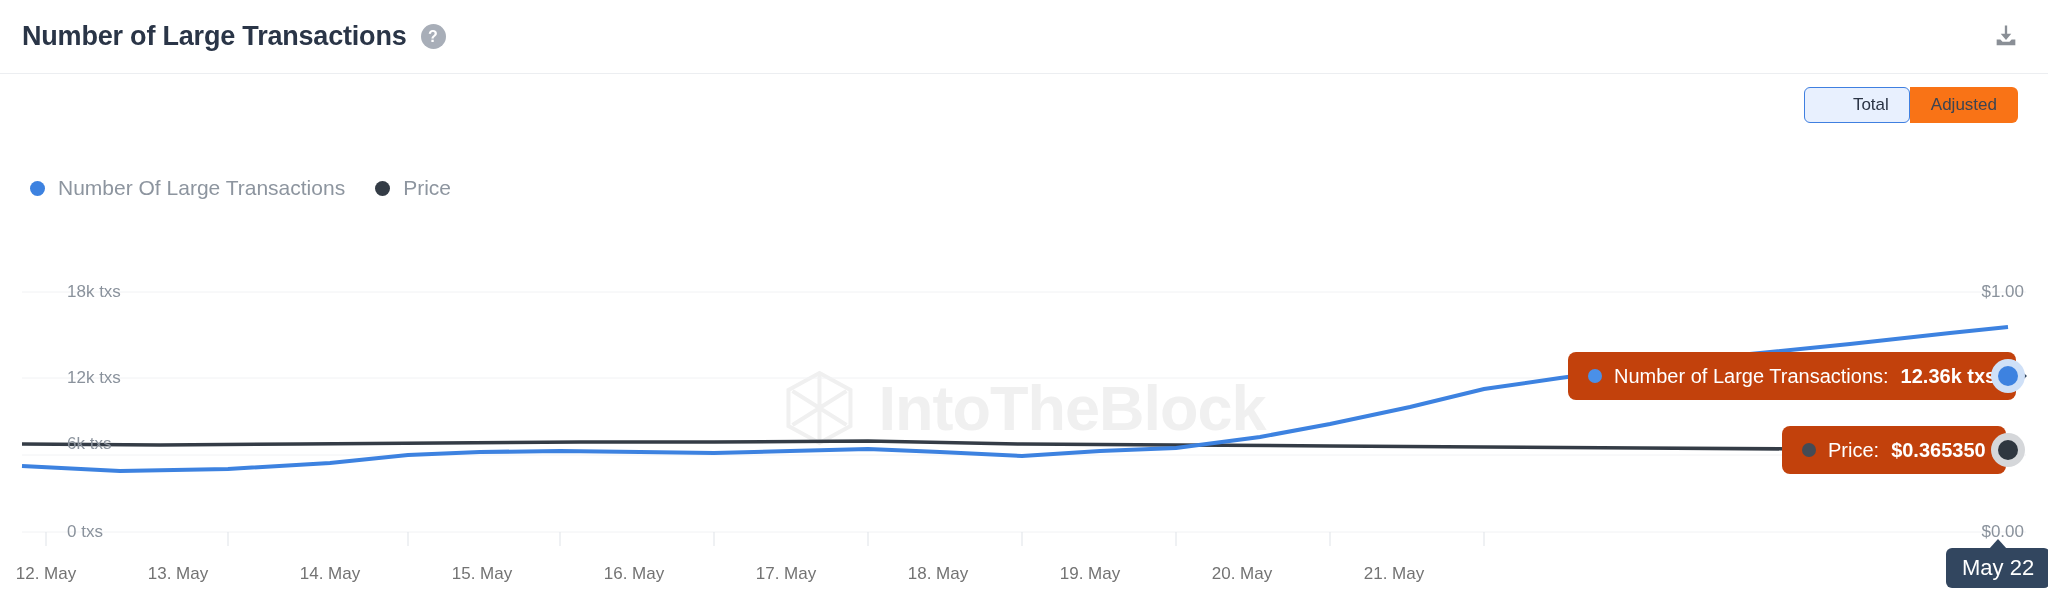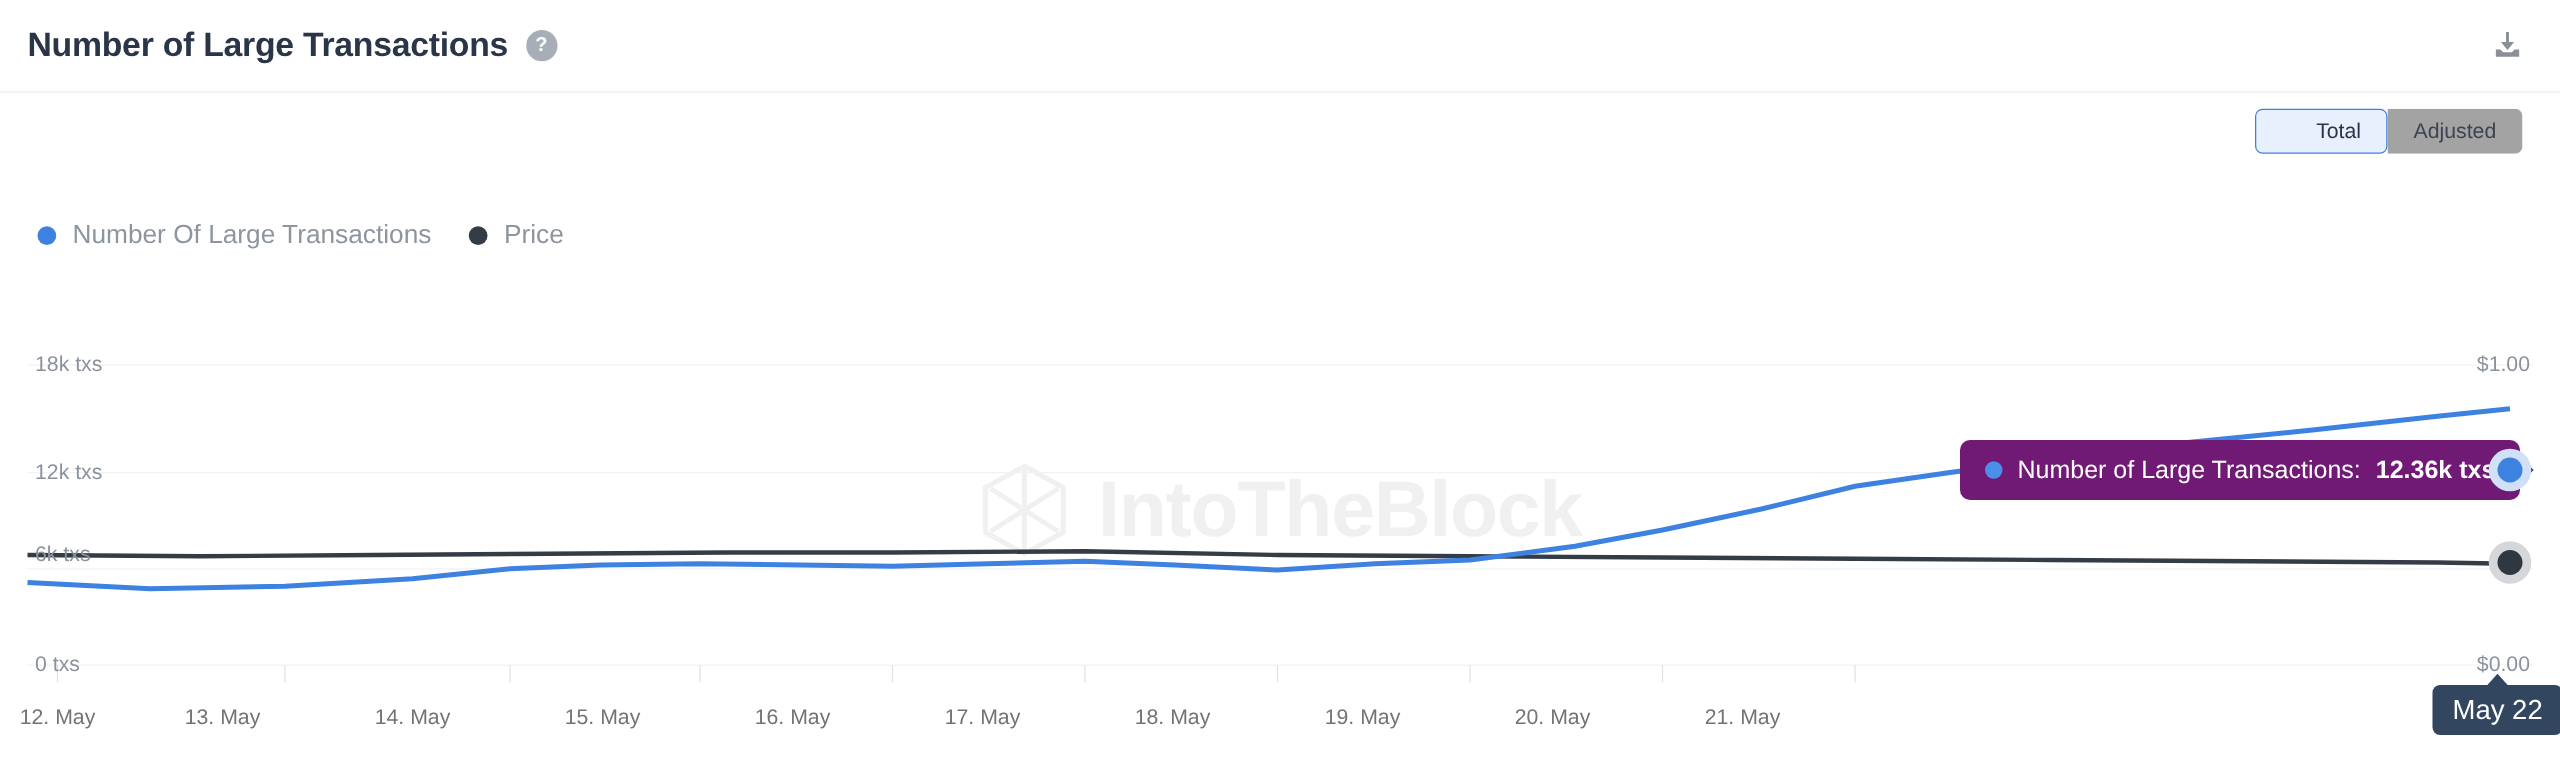--- a/index.html
+++ b/index.html
@@ -52,21 +52,21 @@
     cursor: pointer; white-space: nowrap;
   }
 
   .toggle-group {
     position: absolute; right: 30px; top: 13px;
     display: flex; border-radius: 6px; overflow: visible;
   }
   .toggle-btn {
     height: 36px; padding: 0 20px;
     font-size: 17px; color: #3c4452;
-    background: #a3a3a3; border: 1px solid transparent;
+    background: #f97316; border: 1px solid transparent;
     display: flex; align-items: center; justify-content: center;
     cursor: pointer; white-space: nowrap;
   }
   .toggle-btn.first { border-radius: 6px 0 0 6px; padding-left: 48px; }
   .toggle-btn.last  { border-radius: 0 6px 6px 0; }
   .toggle-btn.active {
     background: #e8f0fe; border: 1.5px solid #3f7fe0; border-radius: 6px;
     color: #2b3445; z-index: 2;
   }
 
@@ -74,21 +74,21 @@
   .legend {
     position: absolute; left: 30px; top: 176px;
     display: flex; align-items: center; gap: 30px;
   }
   .legend-item { display: flex; align-items: center; gap: 13px; cursor: pointer; }
   .legend-dot { width: 15px; height: 15px; border-radius: 50%; }
   .legend-label { font-size: 21px; color: #8d959f; white-space: nowrap; }
   .chart-svg { position: absolute; left: 0; top: 0; }
 
   .axis-label {
-    position: absolute; font-size: 17px; color: #8a929c; white-space: nowrap;
+    position: absolute; font-size: 17px; color: #8a929c; white-space: nowrap; margin-left: 39px;
   }
   .y-left  { left: 28px; }
   .y-right { right: 24px; text-align: right; }
 
   .x-label {
     position: absolute; top: 564px; font-size: 17px; color: #737373;
     white-space: nowrap; transform: translateX(-50%);
   }
 
   
@@ -98,21 +98,21 @@
     display: flex; align-items: center; gap: 22px;
     opacity: 1; pointer-events: none; user-select: none;
   }
   .watermark-text {
     font-size: 63px; font-weight: 700; color: #f0f0f0; letter-spacing: -1px;
   }
 
   
   .tooltip {
     position: absolute;
-    background: #701a75; color: #ffffff;
+    background: #c2410c; color: #ffffff;
     border-radius: 8px;
     display: flex; align-items: center; gap: 12px;
     padding: 0 20px; height: 48px;
     font-size: 20px; white-space: nowrap;
     z-index: 20;
   }
   .tooltip::after {
     content: ""; position: absolute; right: -11px; top: 50%;
     transform: translateY(-50%);
     border-top: 11px solid transparent;
@@ -239,19 +239,24 @@
 
   <div class="tooltip" style="left:1568px; top:352px;">
     <span class="tt-dot" style="background:#4a90e8"></span>
     <span>Number of Large Transactions:</span>
     <span class="tt-strong">12.36k txs</span>
   </div>
   <div class="endpoint" style="left:1991px; top:359px; background:#cfe0f7;">
     <span class="endpoint-inner" style="background:#3d82e0"></span>
   </div>
 
+  <div class="tooltip" style="left:1782px; top:426px;">
+    <span class="tt-dot" style="background:#444b55"></span>
+    <span>Price:</span>
+    <span class="tt-strong">$0.365350</span>
+  </div>
   <div class="endpoint" style="left:1991px; top:433px; background:#d5d7da;">
     <span class="endpoint-inner" style="background:#2f3740"></span>
   </div>
 
   <div class="date-badge" style="left:1946px; top:548px;">May 22</div>
 
 </div>
 
 </body></html>

